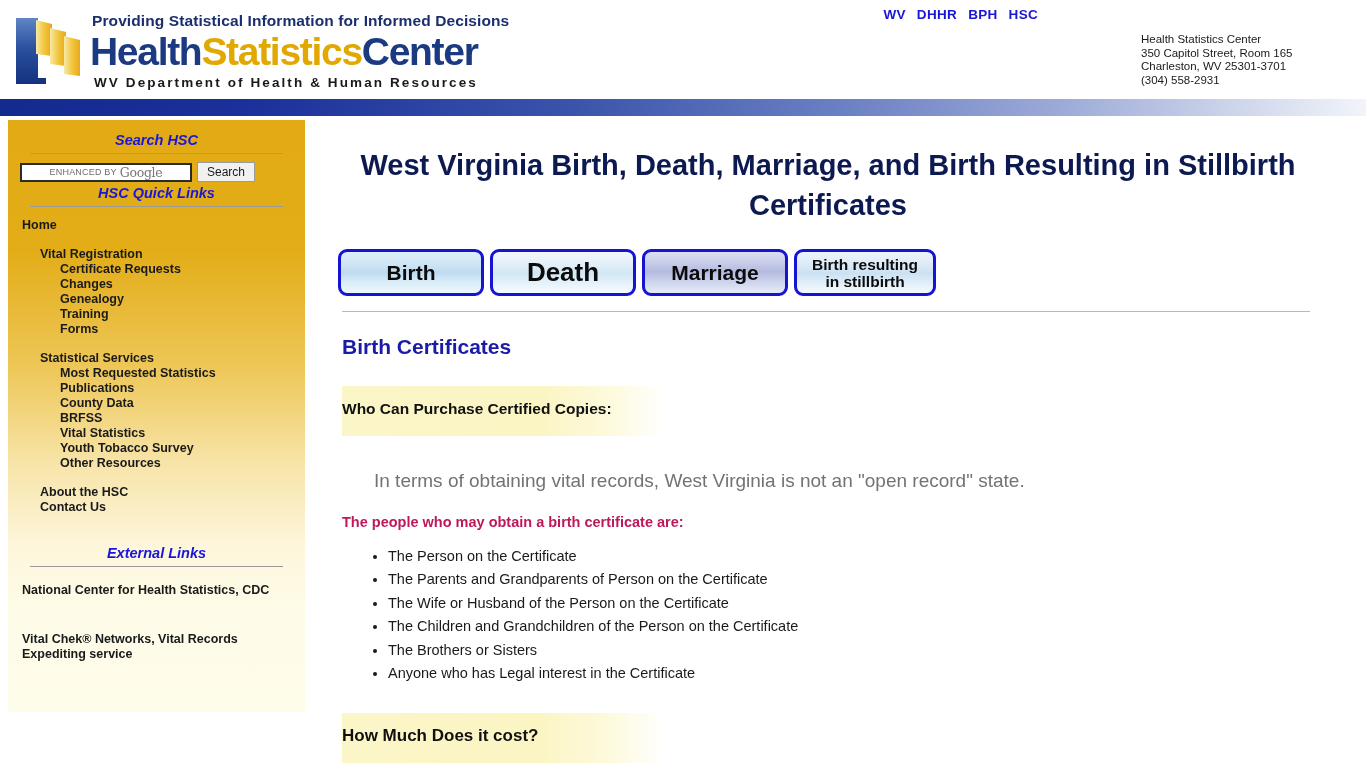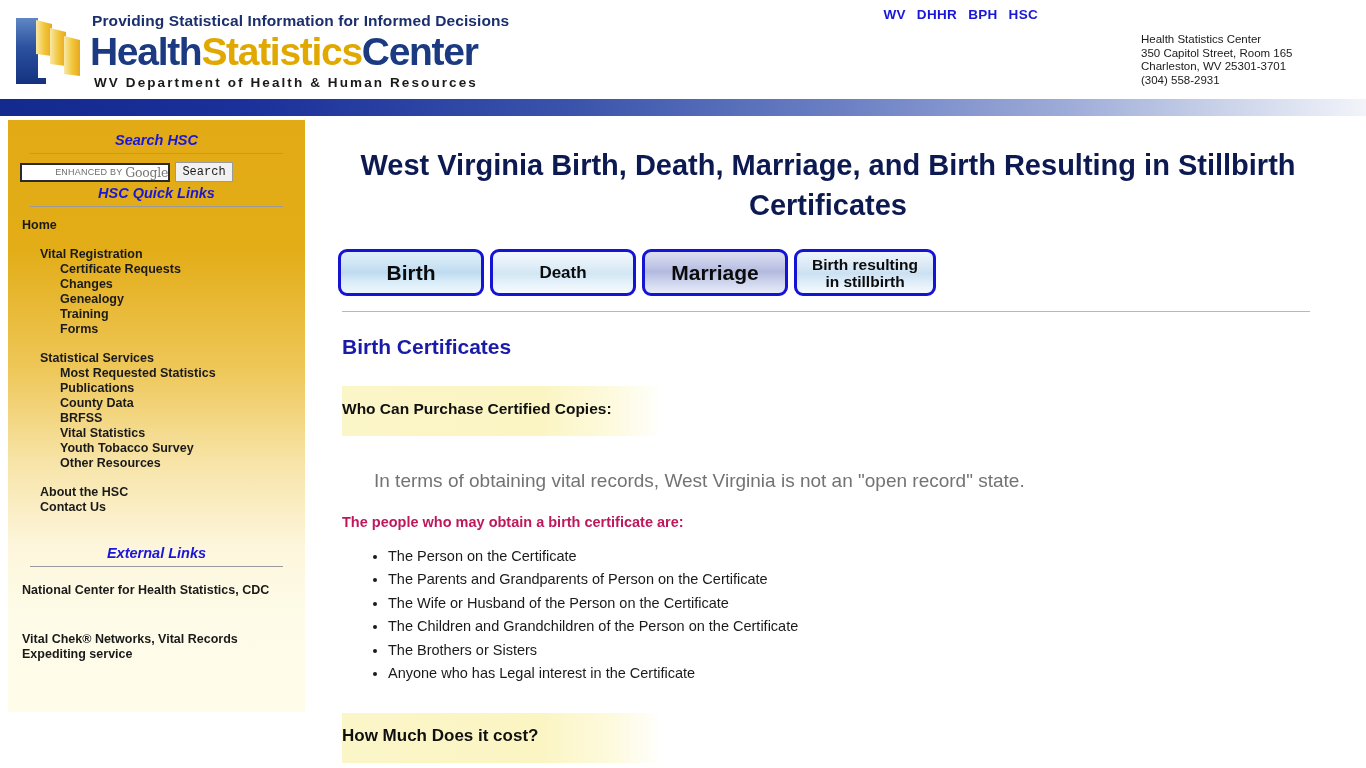--- a/index.html
+++ b/index.html
@@ -113,26 +113,26 @@
     height: 0;
     border-top: 1px solid #9a9a9a;
     margin: 5px 22px 0 22px;
   }
   #search-row {
     margin: 8px 0 0 12px;
     display: flex;
     align-items: center;
   }
   #google-box {
-    width: 150px; height: 19px;
+    width: 172px; height: 19px;
     border: 2px solid #2b2b2b;
     background: #ffffff;
     display: flex;
     align-items: center;
-    justify-content: flex-end;
+    justify-content: center;
     box-sizing: border-box;
   }
   #google-box .gtxt {
     font-size: 9px;
     color: #6e6e6e;
     letter-spacing: 0.2px;
     white-space: nowrap;
   }
   #google-box .glogo {
     font-size: 12.5px;
@@ -145,21 +145,21 @@
     margin-left: 5px;
     width: 58px; height: 20px;
     border: 1px solid #9a9a9a;
     background: #f1f1f1;
     font-size: 12px;
     color: #1a1a1a;
     display: flex;
     align-items: center;
     justify-content: center;
     box-sizing: border-box;
-    font-family: Liberation Mono, monospace;
+    font-family: Liberation Sans, sans-serif;
   }
   #quicklinks-heading { margin-top: 3px; }
 
   .nav-list { margin-top: 11px; }
   .nav-item {
     font-size: 12.5px;
     font-weight: bold;
     color: #1a1a1a;
     line-height: 15px;
     white-space: nowrap;
@@ -214,21 +214,21 @@
     text-align: center;
   }
   .tab-birth {
     width: 146px;
     font-size: 21px;
     background: linear-gradient(to bottom,
       #dfeff8 0%, #cfe6f5 28%, #bfdbf0 50%, #d8ecf8 72%, #eef7fc 100%);
   }
   .tab-death {
     width: 146px;
-    font-size: 17px;
+    font-size: 26px;
     background: linear-gradient(to bottom,
       #f2f8fc 0%, #e2eff8 30%, #d2e7f4 52%, #e4f1fa 75%, #f6fbfd 100%);
   }
   .tab-marriage {
     width: 146px;
     font-size: 21px;
     background: linear-gradient(to bottom,
       #dcdff0 0%, #c7cde9 26%, #b3badf 48%, #ccd3ec 72%, #e8ecf8 100%);
   }
   .tab-stillbirth {

